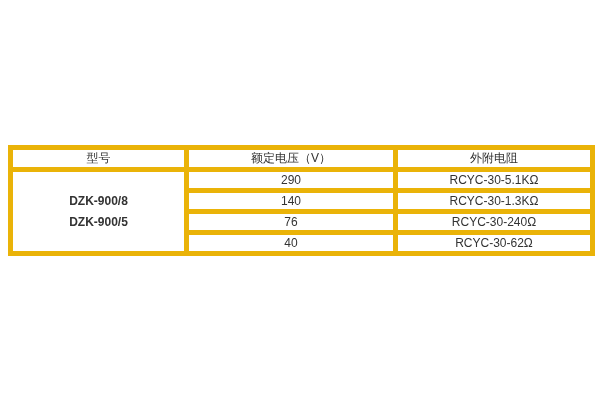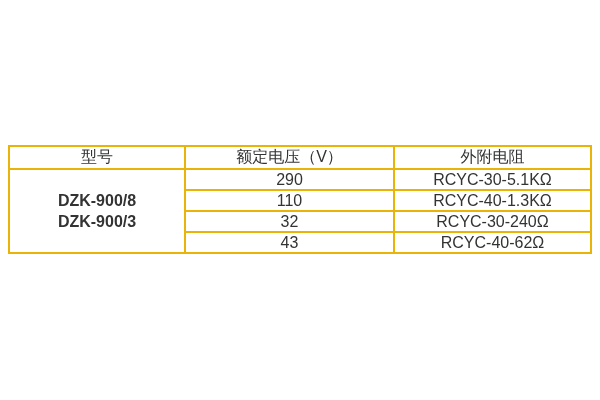--- a/index.html
+++ b/index.html
@@ -22,22 +22,22 @@
     top: 145px;
     width: 582px;
   }
   table.spec-table {
     border-collapse: collapse;
     table-layout: fixed;
     width: 582px;
   }
   .spec-table th,
   .spec-table td {
-    border: 2px solid #eab308;
-    font-size: 16px;
+    border: 5px solid #eab308;
+    font-size: 12px;
     font-weight: 400;
     color: #333333;
     text-align: center;
     vertical-align: middle;
     padding: 0;
     overflow: hidden;
     white-space: nowrap;
   }
   .spec-table thead th {
     height: 22px;
@@ -65,33 +65,33 @@
         <tr>
           <th>型号</th>
           <th>额定电压（V）</th>
           <th>外附电阻</th>
         </tr>
       </thead>
       <tbody>
         <tr>
           <td class="model-cell" rowspan="4">
             <div class="model-line">DZK-900/8</div>
-            <div class="model-line">DZK-900/3</div>
+            <div class="model-line">DZK-900/5</div>
           </td>
           <td>290</td>
           <td>RCYC-30-5.1KΩ</td>
         </tr>
         <tr>
-          <td>110</td>
-          <td>RCYC-40-1.3KΩ</td>
+          <td>140</td>
+          <td>RCYC-30-1.3KΩ</td>
         </tr>
         <tr>
-          <td>32</td>
+          <td>76</td>
           <td>RCYC-30-240Ω</td>
         </tr>
         <tr>
-          <td>43</td>
-          <td>RCYC-40-62Ω</td>
+          <td>40</td>
+          <td>RCYC-30-62Ω</td>
         </tr>
       </tbody>
     </table>
   </div>
 </div>
 
 </body></html>

